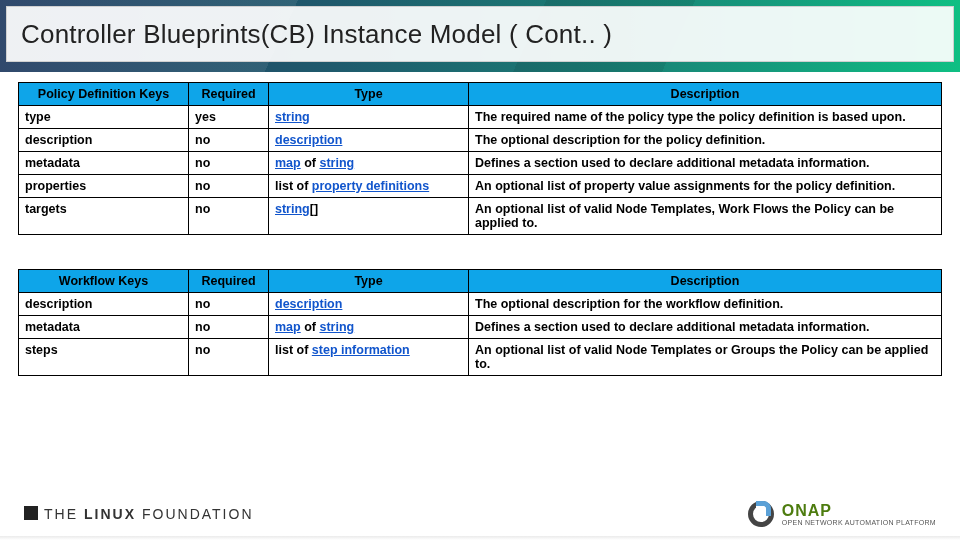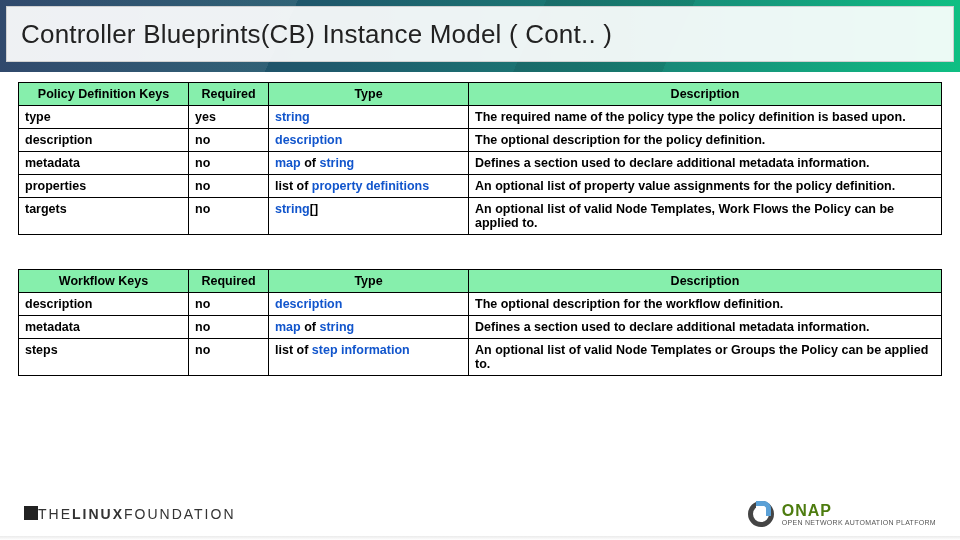--- a/index.html
+++ b/index.html
@@ -17,28 +17,28 @@
   }
   .title-bar { position: absolute; top: 6px; left: 6px; width: 948px; height: 56px;
     background: rgba(255,255,255,0.92); border: 1px solid #d0d0d0;
     display: flex; align-items: center; padding: 15px 14px;
     font-size: 26px; color: #222; letter-spacing: .2px;
   }
 
   .tables { position: absolute; top: 82px; left: 18px; width: 924px; }
   table { border-collapse: collapse; width: 100%; margin-bottom: 34px; }
   th, td { border: 1px solid #000; font-size: 12.5px; padding: 4px 6px; text-align: left; vertical-align: top; font-weight: 700; }
-  th { background: #86efac; text-align: center; }
+  th { background: #0ea5e9; text-align: center; }
   col.c1 { width: 170px; } col.c2 { width: 80px; } col.c3 { width: 200px; } col.c4 { width: auto; }
-  .link { color: #1155cc; cursor: pointer; }
+  .link { color: #1155cc; text-decoration: underline; cursor: pointer; }
 
   
   .footer { position: absolute; left: 0; bottom: 8px; width: 960px; height: 36px;
     display: flex; align-items: center; justify-content: space-between; padding: 0 24px; }
-  .lf { display: flex; align-items: flex-start; font-size: 14px; letter-spacing: 2px; color: #333; }
+  .lf { display: flex; align-items: flex-start; gap: 6px; font-size: 14px; letter-spacing: 2px; color: #333; }
   .lf .sq { width: 14px; height: 14px; background: #222; }
   .lf b { font-weight: 700; }
   .onap { display: flex; align-items: center; gap: 8px; }
   .onap .ring { width: 26px; height: 26px; border: 5px solid #444; border-radius: 50%; position: relative; }
   .onap .ring::after { content:""; position:absolute; top:-5px; right:-2px; width:10px; height:10px; background:#fff; border-top:5px solid #5aa0d6; border-right:5px solid #5aa0d6; border-radius:0 50% 0 0; }
   .onap .txt { display:flex; flex-direction:column; line-height:1; }
   .onap .txt .t1 { font-weight:800; font-size:16px; letter-spacing:1px; color:#4d7c0f; }
   .onap .txt .t2 { font-size:7px; color:#555; letter-spacing:.3px; }
   .shadow { position:absolute; bottom:0; left:0; width:960px; height:4px; background:linear-gradient(#bbb, transparent); opacity:.3; }
 </style>

